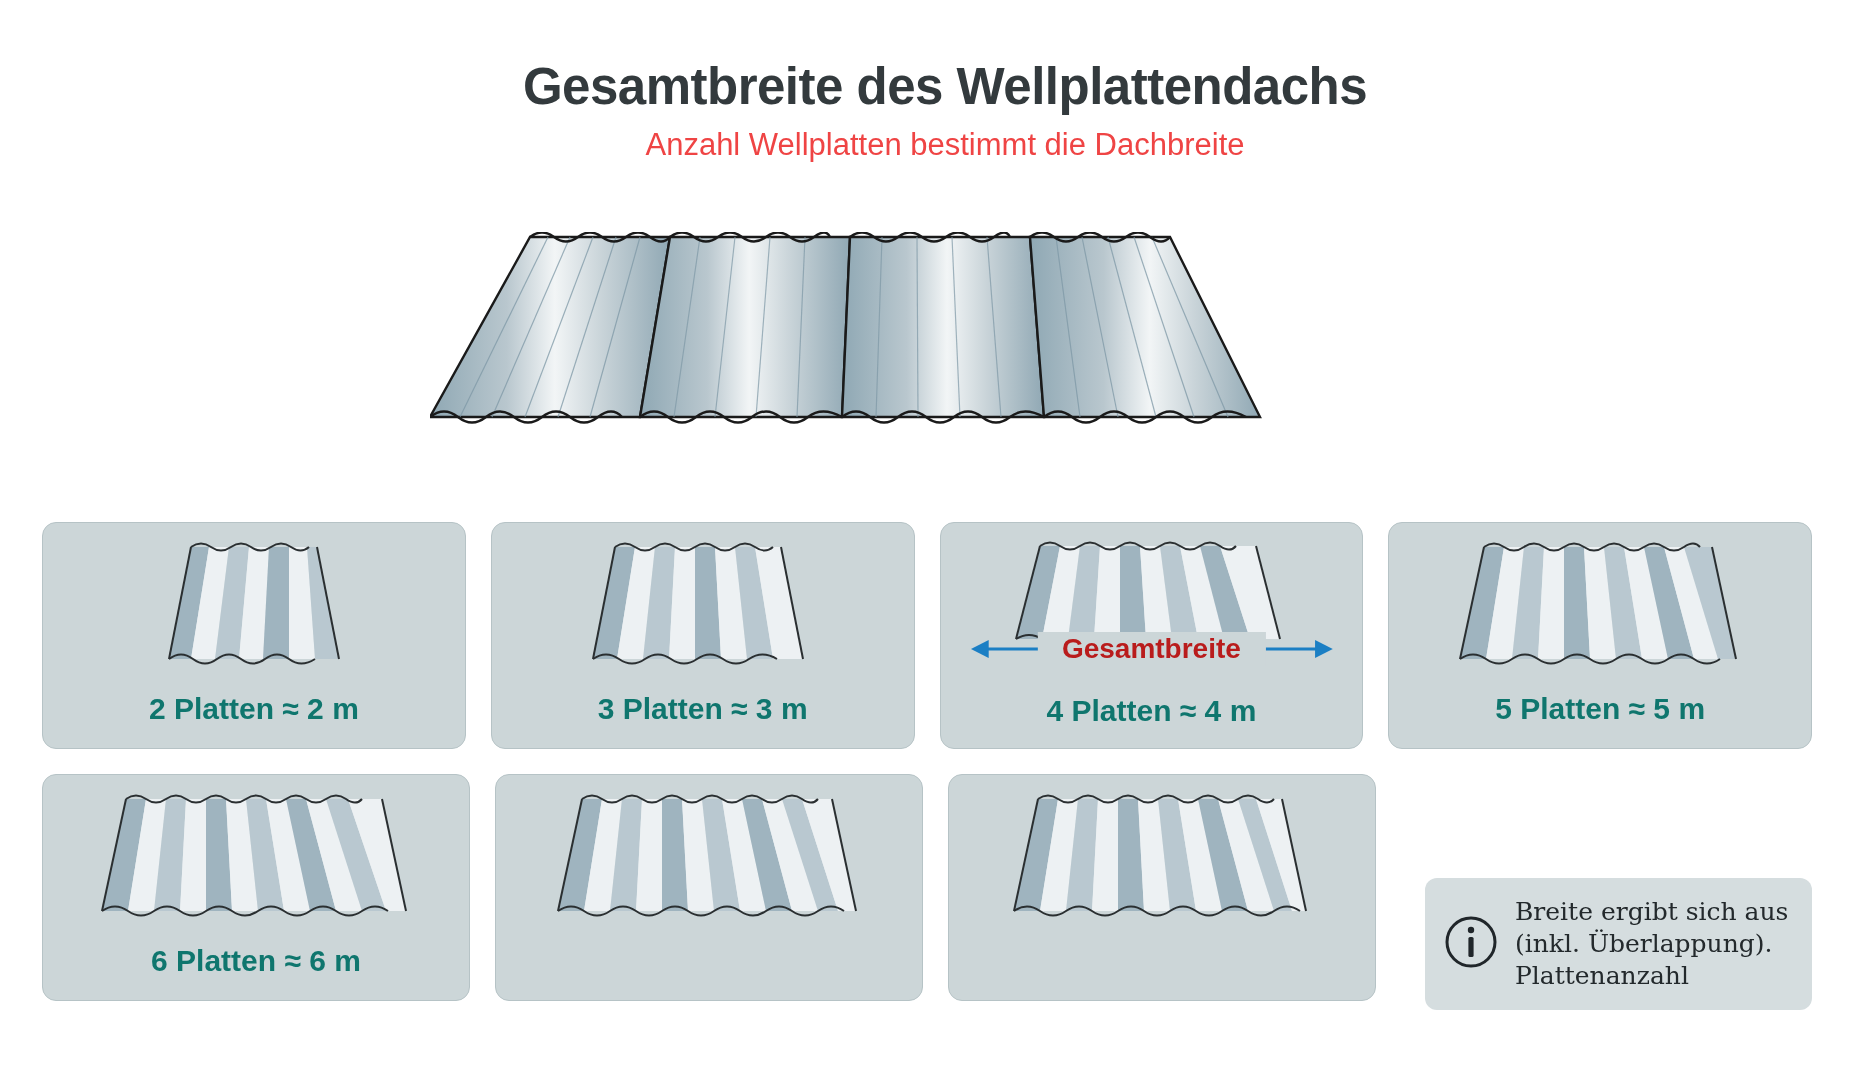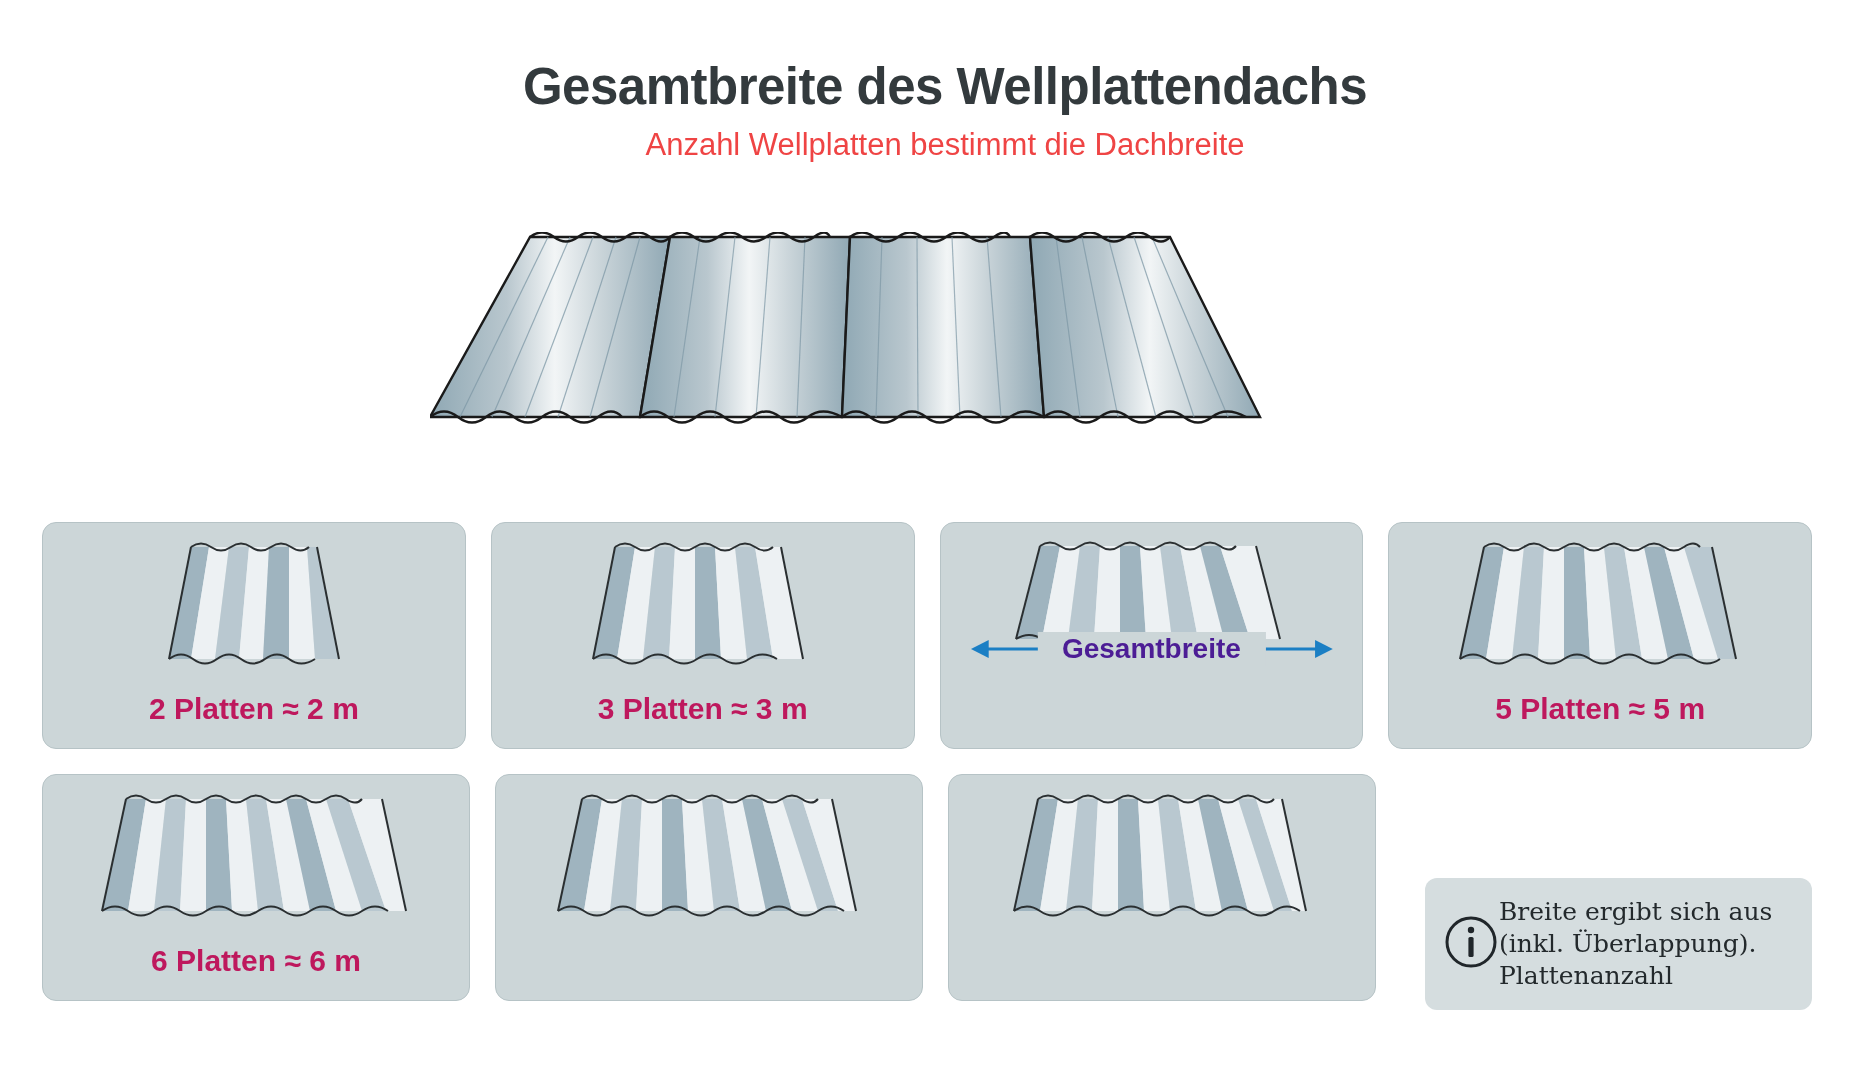--- a/index.html
+++ b/index.html
@@ -80,21 +80,21 @@
     display: block;
   }
   .card-label {
     position: absolute;
     bottom: 22px;
     left: 0;
     width: 100%;
     text-align: center;
     font-size: 30px;
     font-weight: bold;
-    color: #be185d;
+    color: #0f766e;
   }
   .card.highlight .card-label {
     bottom: 20px;
   }
 
   
   .dim {
     position: absolute;
     left: 28px;
     right: 28px;
@@ -102,35 +102,36 @@
     height: 34px;
   }
   .dim-text {
     position: absolute;
     left: 0;
     width: 100%;
     text-align: center;
     top: 0;
     font-size: 28px;
     font-weight: bold;
-    color: #4c1d95;
+    color: #b91c1c;
     line-height: 34px;
   }
 
   
   .infobox {
     position: absolute;
     left: 1425px;
     top: 878px;
     width: 387px;
     height: 132px;
     background: #d5dddf;
     border-radius: 12px;
     display: flex;
     align-items: center;
+    gap: 16px;
     padding: 0 18px;
     box-sizing: border-box;
   }
   .info-icon {
     flex: 0 0 auto;
   }
   .info-text {
     font-size: 25px;
     line-height: 1.28;
     color: #23292c;
@@ -284,20 +285,21 @@
       <div class="dim">
         <svg width="100%" height="34" viewBox="0 0 372 34" preserveAspectRatio="none">
           <line x1="12" y1="17" x2="360" y2="17" stroke="#1b7fc4" stroke-width="3"></line>
           <polygon points="2,17 20,8 20,26" fill="#1b7fc4"></polygon>
           <polygon points="370,17 352,8 352,26" fill="#1b7fc4"></polygon>
           <rect x="70" y="0" width="232" height="34" fill="#ccd6d8"></rect>
         </svg>
         <div class="dim-text">Gesamtbreite</div>
       </div>
 
+      <div class="card-label">4 Platten ≈ 4 m</div>
     </div>
 
     <div class="card">
       <svg class="plate-svg" width="300" height="125" viewBox="0 0 300 125">
         <path d="M34,6 L262,6 L286,118 L10,118 Z" fill="#dfe6e9"></path>
         <g>
           <path d="M34,6 L10,118 L36,118 L54,6 Z" fill="#9fb4bf"></path>
           <path d="M54,6 L36,118 L62,118 L74,6 Z" fill="#edf1f3"></path>
           <path d="M74,6 L62,118 L88,118 L94,6 Z" fill="#b9c8d0"></path>
           <path d="M94,6 L88,118 L114,118 L114,6 Z" fill="#edf1f3"></path>

